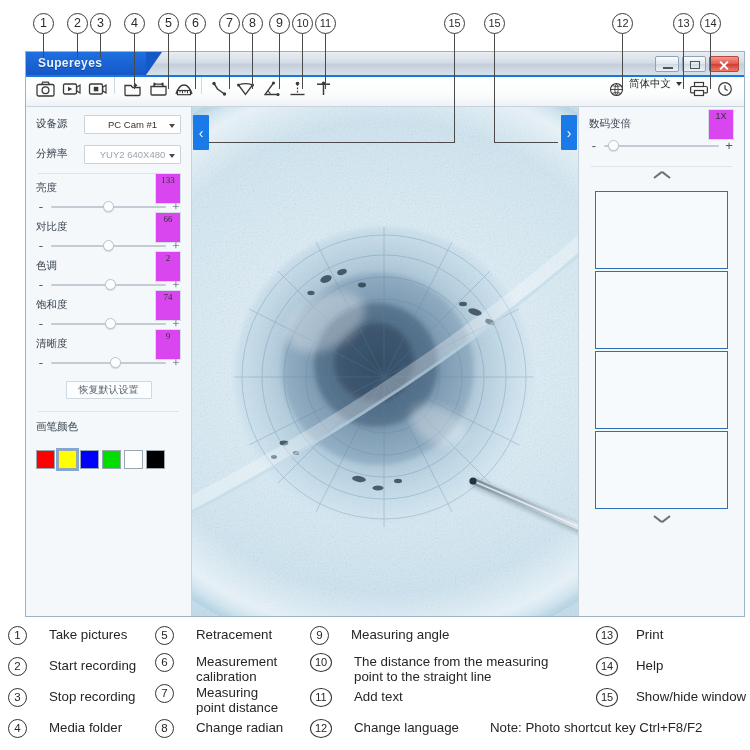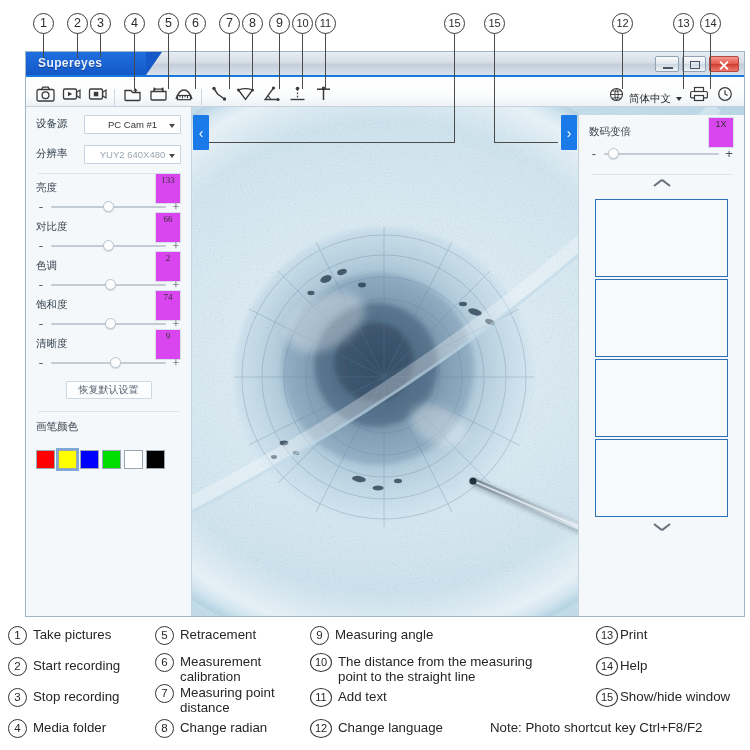--- a/index.html
+++ b/index.html
@@ -97,21 +97,21 @@
     transform: rotate(45deg);
   }
   .wbtn.close i.b { transform: rotate(-45deg); }
 
   
   .toolbar {
     position: relative;
     height: 30px;
     background: linear-gradient(to bottom,#ffffff 0%, #fbfcfd 60%, #eef2f6 100%);
     display: flex;
-    align-items: flex-end;
+    align-items: flex-start;
     padding: 0 6px;
     border-bottom: 1px solid #c6d2dd;
   }
   .tbtn {
     width: 24px; height: 24px;
     margin: 0 1px;
     display: flex; align-items: center; justify-content: center;
     border-radius: 2px;
   }
   .tsep { width: 1px; height: 17px; background: #cfd8e1; margin: 0 4px; }
@@ -207,21 +207,21 @@
     border-radius: 1px;
   }
   .pencolors { margin-top: 8px; }
   .pclabel { font-size: 10.5px; color: #3a4550; margin-bottom: 16px; }
   .swatches { display: flex; gap: 3px; }
   .sw { width: 19px; height: 19px; border: 1px solid #9aa6b1; }
   .sw.sel { outline: 2px solid #7fa8d8; outline-offset: 0px; }
 
   
   .rpanel {
-    position: absolute; right: 0; top: 8px;
+    position: absolute; right: 0; top: 0;
     width: 166px; height: 509px;
     background: #f4f8fb;
     border-left: 1px solid #c5d2dc;
     z-index: 12;
     padding: 0 10px;
     font-size: 10.5px;
     color: #3c4550;
   }
   .zoomhead { display:flex; align-items:center; justify-content:space-between; height:22px; margin-top:6px;}
   .thumbs { position: relative; margin-top: 2px; }
@@ -269,21 +269,21 @@
     flex: 0 0 auto;
     width: 19px; height: 19px;
     border: 1.5px solid #333;
     border-radius: 50%;
     font-size: 11.5px;
     line-height: 16px;
     text-align: center;
     margin-right: 6px;
   }
   .lg-num.wide { width: 22px; font-size: 11px;}
-  .lg-txt { line-height: 15px; padding-top: 1px; }
+  .lg-txt { line-height: 15px; padding-top: 1px; margin-left: 16px; }
   .lg-note { position: absolute; font-size: 13.3px; color: #262626; }
 </style>
 </head>
 <body>
 
 <div id="root">
 
   <div class="leader" style="left:43px;  top:34px; height:24px;"></div>
   <div class="leader" style="left:77px;  top:34px; height:24px;"></div>
   <div class="leader" style="left:100px; top:34px; height:24px;"></div>

